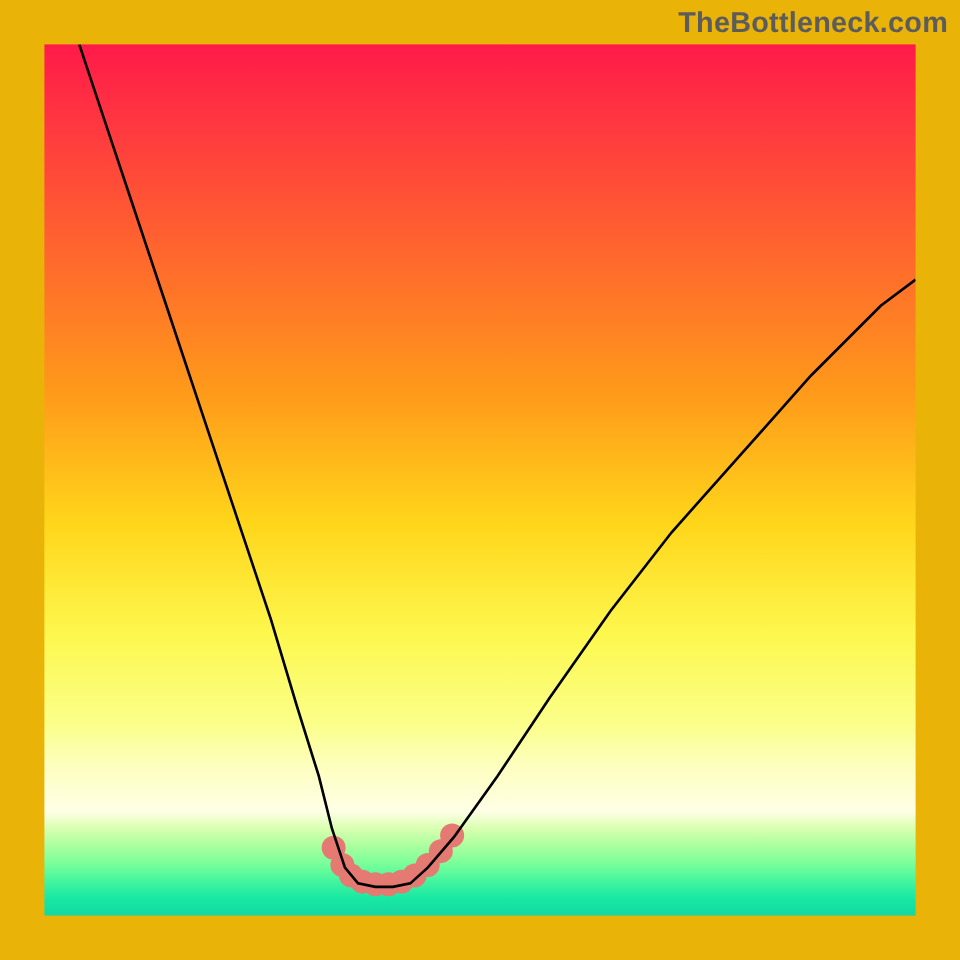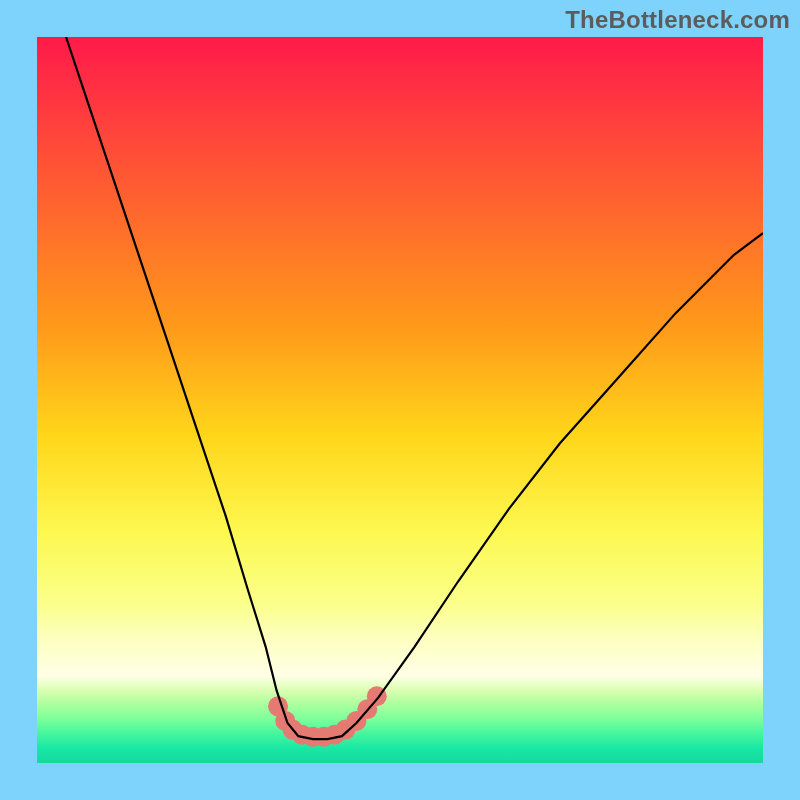--- a/index.html
+++ b/index.html
@@ -1,21 +1,21 @@
 <!DOCTYPE html>
 <html><head>
 <meta charset="utf-8">
 <style>
   * { margin: 0; padding: 0; box-sizing: border-box; }
   html, body { width: 800px; height: 800px; overflow: hidden; background: #000; }
   .frame {
     position: relative;
     width: 800px;
     height: 800px;
-    background: #7dd3fc;
+    background: #eab308;
   }
   .plot-area {
     position: absolute;
     left: 37px;
     top: 37px;
     width: 726px;
     height: 726px;
     background: linear-gradient(to bottom,
       #ff1a49 0%,
       #ff3a3f 10%,

